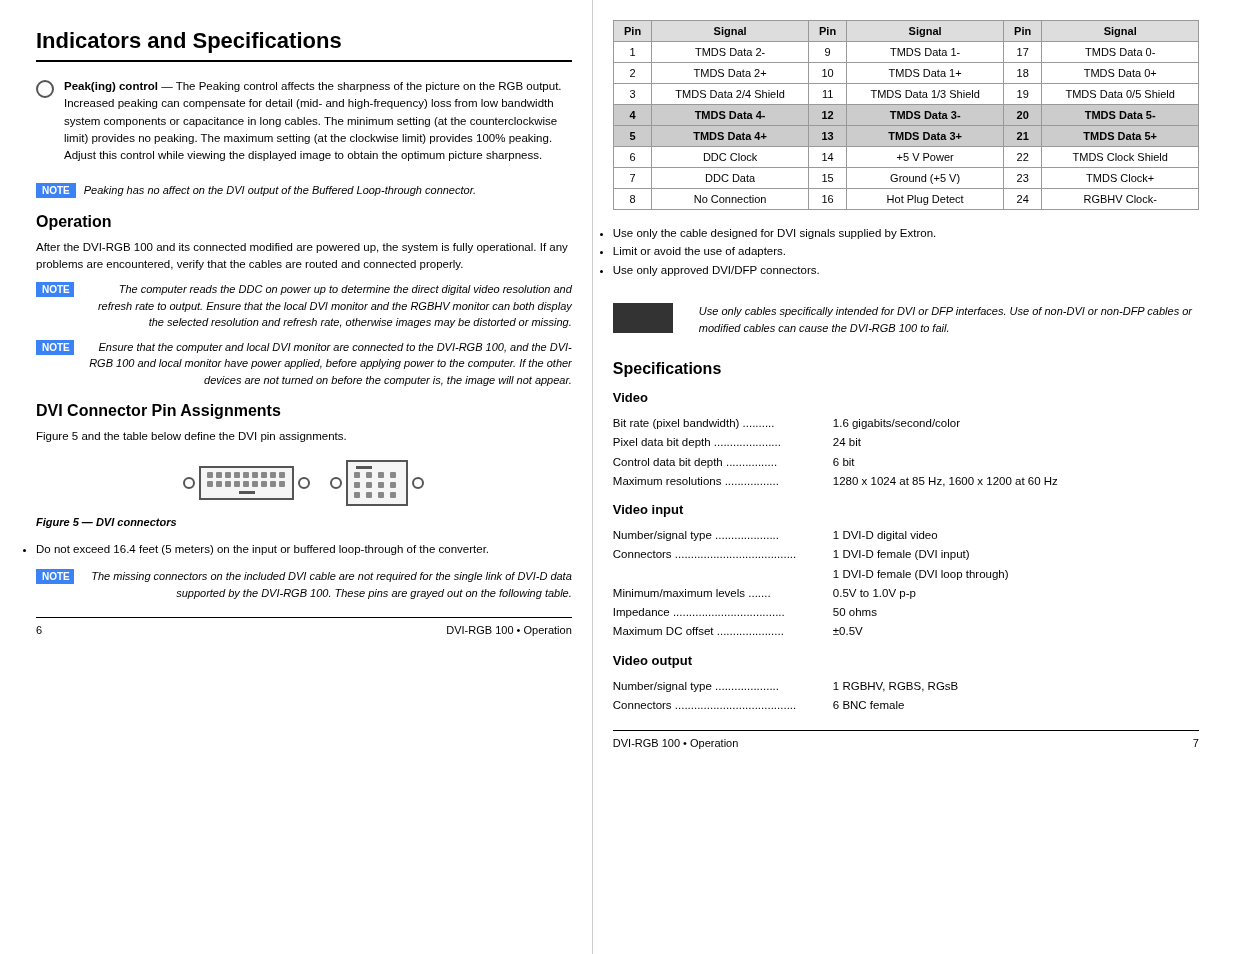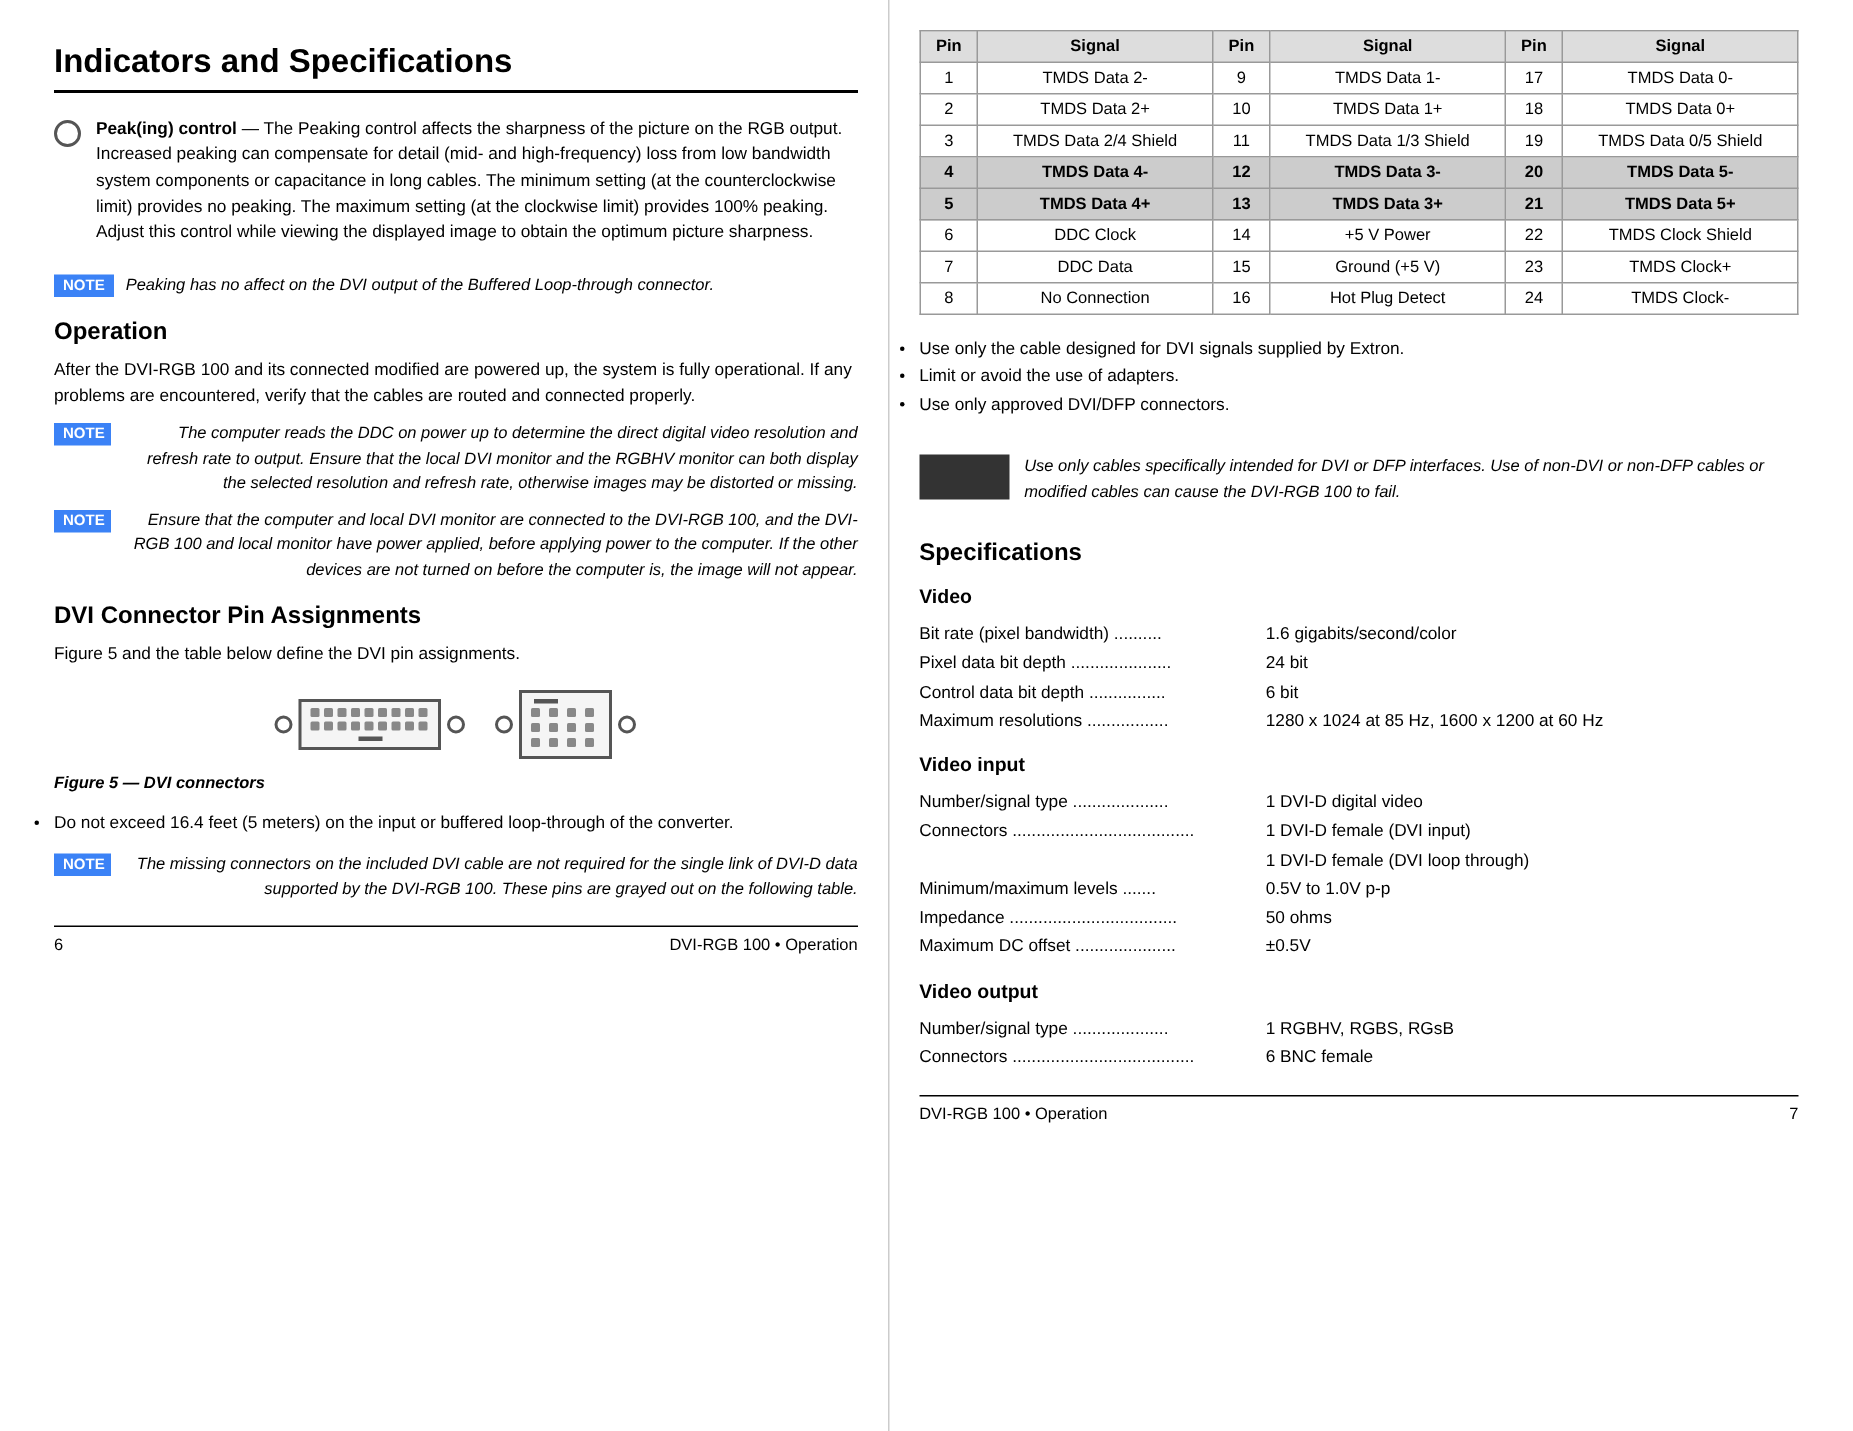--- a/index.html
+++ b/index.html
@@ -200,38 +200,38 @@
       background: #ccc;
       font-weight: bold;
     }
 
     .specs-section {
       margin-top: 10px;
     }
 
     .spec-row {
       display: flex;
-      gap: 11px;
+      gap: 0;
       margin-bottom: 2px;
       font-size: 11.5px;
       line-height: 1.5;
     }
 
     .spec-label {
       min-width: 220px;
       font-size: 11.5px;
     }
 
     .spec-value {
       font-size: 11.5px;
     }
 
     .black-box-note {
       display: flex;
-      gap: 10px;
+      gap: 26px;
       margin: 24px 0;
       align-items: flex-start;
     }
 
     .black-box {
       min-width: 60px;
       height: 30px;
       background: #333;
       flex-shrink: 0;
     }
@@ -432,21 +432,21 @@
     <td>Ground (+5 V)</td>
     <td>23</td>
     <td>TMDS Clock+</td>
   </tr>
         <tr>
     <td>8</td>
     <td>No Connection</td>
     <td>16</td>
     <td>Hot Plug Detect</td>
     <td>24</td>
-    <td>TMDS Clock-</td>
+    <td>RGBHV Clock-</td>
   </tr>
       </tbody>
   </table>
 
   <ul class="bullet-list">
     <li>Use only the cable designed for DVI signals supplied by Extron.</li>
     <li>Limit or avoid the use of adapters.</li>
     <li>Use only approved DVI/DFP connectors.</li>
   </ul>
 

